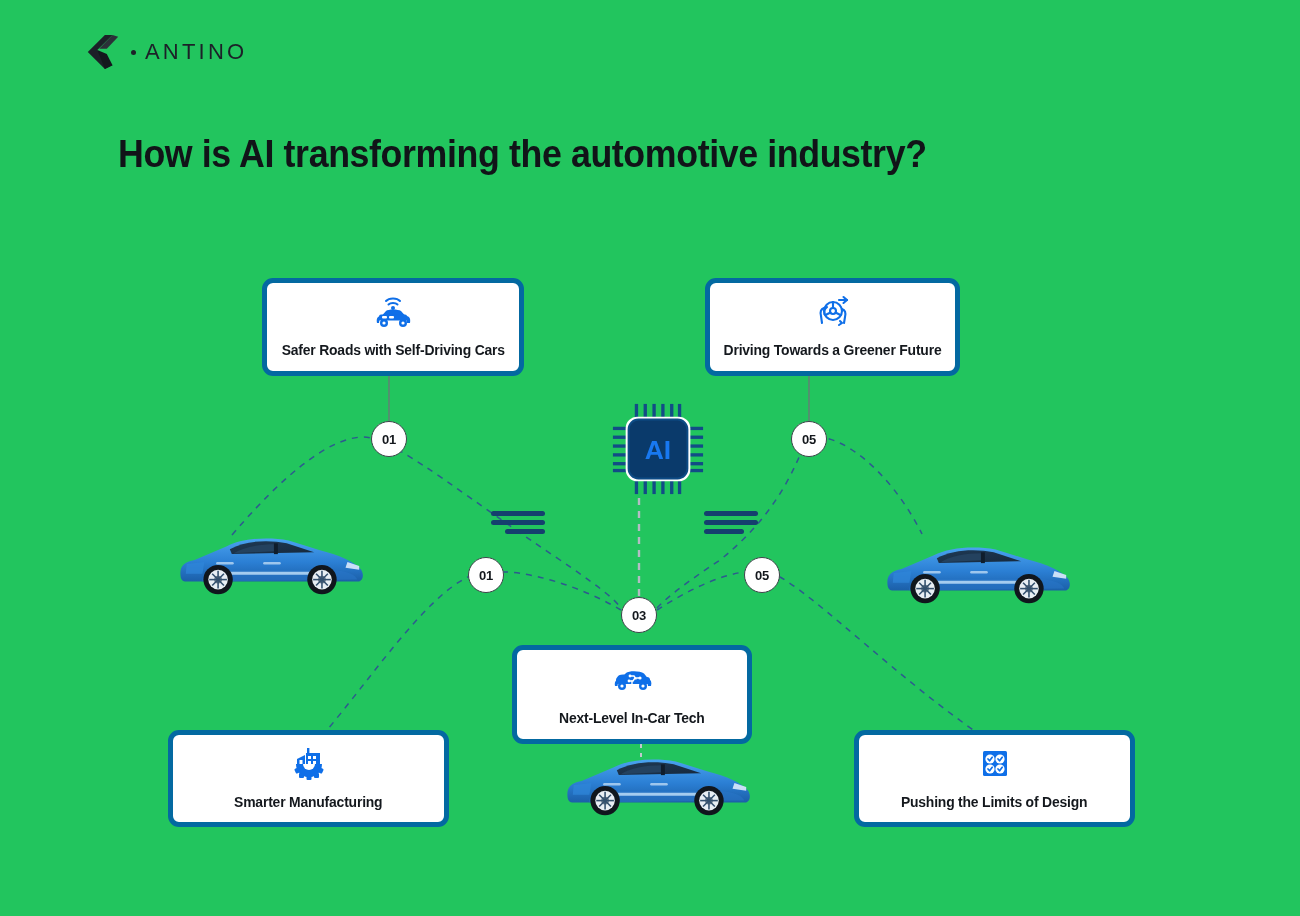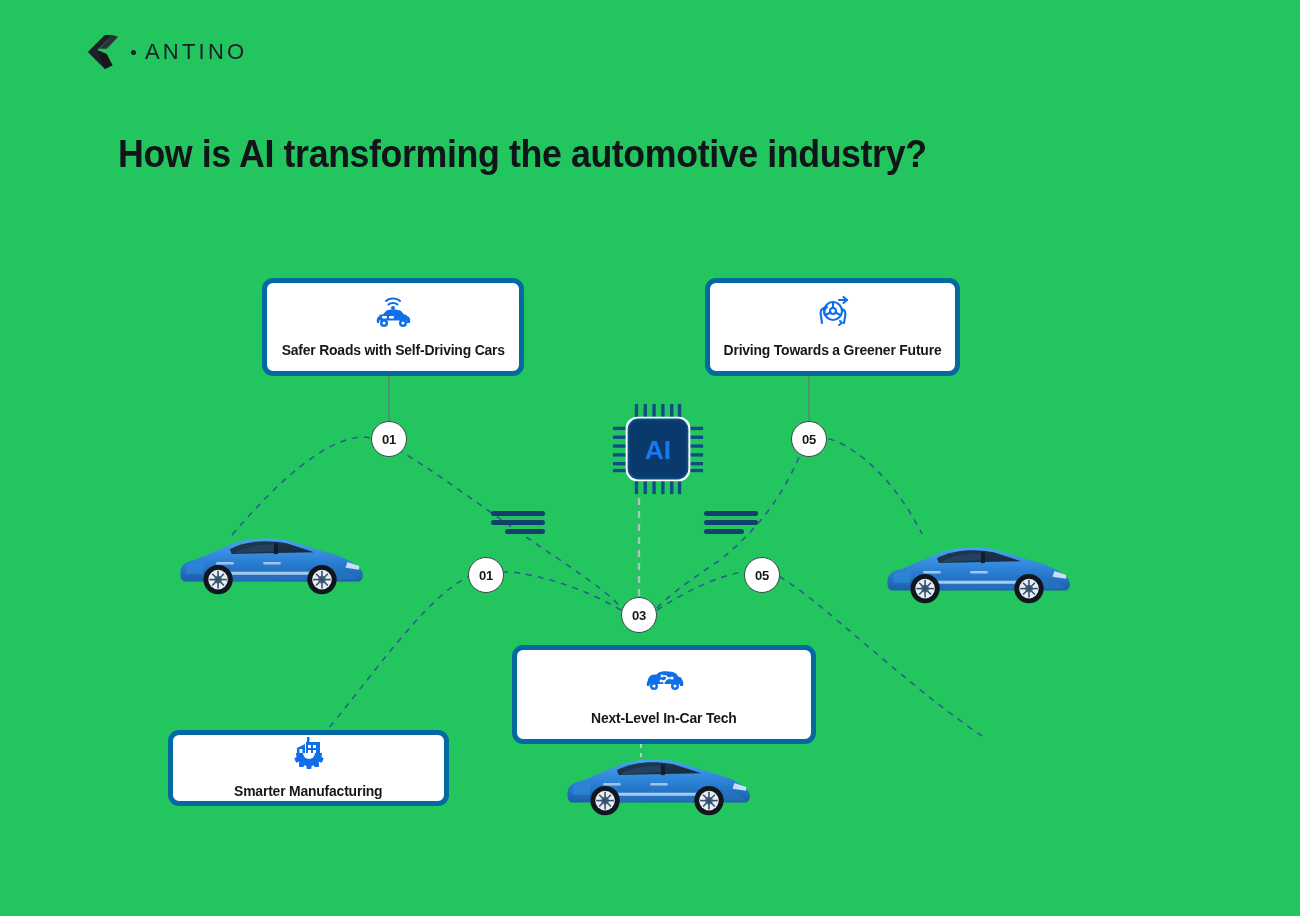--- a/index.html
+++ b/index.html
@@ -45,22 +45,22 @@
   .card-icon { width:48px; height:40px; margin-bottom:10px; display:flex; align-items:center; justify-content:center; }
   .card-label {
     font-family:"Liberation Sans", sans-serif;
     font-size:14.5px; font-weight:700; color:#14181d;
     letter-spacing:-0.2px; text-align:center; white-space:nowrap;
     transform: scaleX(0.96);
   }
 
   #card-1 { left:262px; top:278px; width:262px; height:98px; }
   #card-5 { left:669px; top:278px; width:255px; height:98px;margin-left:36px; }
-  #card-3 { left:512px; top:645px; width:304px; height:99px; }
-  #card-2 { left:168px; top:730px; width:281px; height:76px; }
+  #card-3 { left:512px; top:645px; width:240px; height:99px; }
+  #card-2 { left:168px; top:730px; width:281px; height:97px; }
   #card-4 { left:854px; top:730px; width:281px; height:97px; }
 
   
   .node {
     position:absolute; width:36px; height:36px;
     border-radius:50%; background:#ffffff;
     border:1.4px solid #3d4449;
     display:flex; align-items:center; justify-content:center;
     z-index:6;
   }
@@ -375,14 +375,34 @@
           <rect x="14" y="29" width="5" height="5" rx="1"></rect>
           <rect x="29" y="29" width="5" height="5" rx="1"></rect>
           <rect x="21.5" y="31" width="5" height="5" rx="1"></rect>
         </g>
         <path d="M18 20 a6 6 0 0 0 12 0 Z" fill="#fff"></path>
       </svg>
     </div>
     <div class="card-label">Smarter Manufacturing</div>
   </div>
 
+  <div class="card" id="card-4">
+    <div class="card-icon">
+      <svg viewBox="0 0 48 40">
+        <rect x="12" y="7" width="24" height="25" rx="1.5" fill="#0f6fe8"></rect>
+        <g>
+          <circle cx="19" cy="15" r="4.6" fill="#fff"></circle>
+          <circle cx="29" cy="15" r="4.6" fill="#fff"></circle>
+          <circle cx="19" cy="25" r="4.6" fill="#fff"></circle>
+          <circle cx="29" cy="25" r="4.6" fill="#fff"></circle>
+        </g>
+        <g stroke="#0f6fe8" stroke-width="1.7" fill="none" stroke-linecap="round" stroke-linejoin="round">
+          <path d="M17 15 l1.6 1.8 L21.2 13.3"></path>
+          <path d="M27 15 l1.6 1.8 L31.2 13.3"></path>
+          <path d="M17 25 l1.6 1.8 L21.2 23.3"></path>
+          <path d="M27 25 l1.6 1.8 L31.2 23.3"></path>
+        </g>
+      </svg>
+    </div>
+    <div class="card-label">Pushing the Limits of Design</div>
+  </div>
 
 </div>
 
 </body></html>

